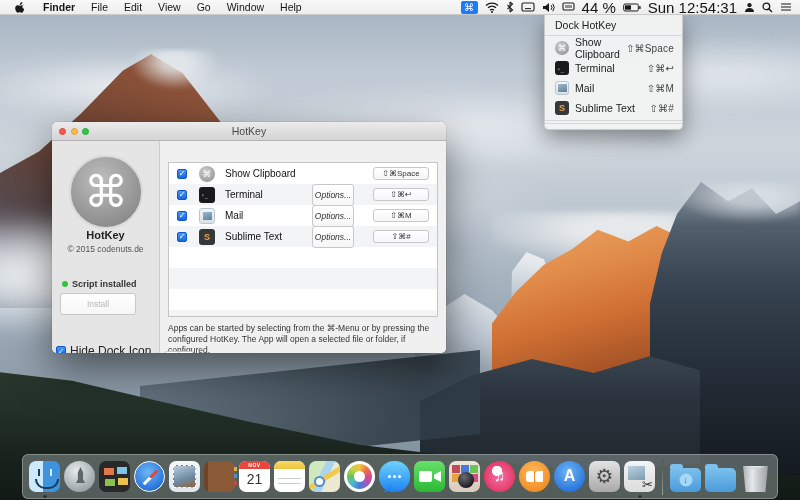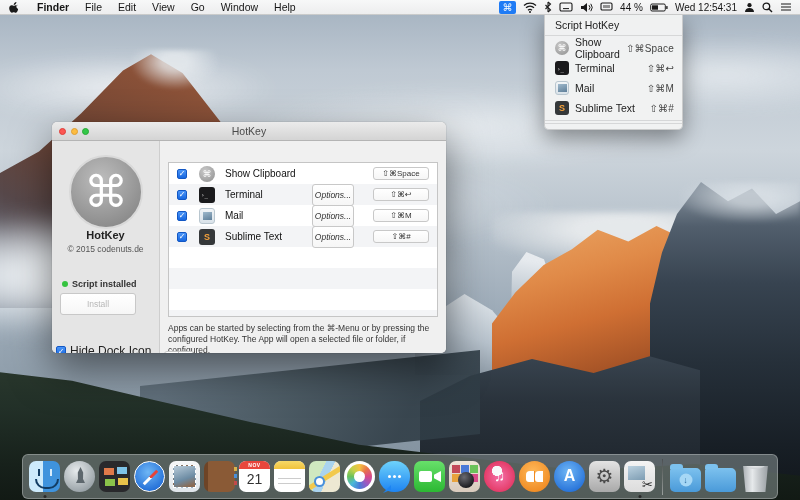--- a/index.html
+++ b/index.html
@@ -46,29 +46,29 @@
     background:linear-gradient(115deg,#5b6a76 10%,#47565f 40%,#303d46 75%);
     clip-path:polygon(0 30%,100% 0,100% 70%,0 100%); opacity:.9; }
   .forest { position:absolute; left:-10px; top:352px; width:820px; height:160px;
     background:linear-gradient(180deg,#2c3a2e 0%,#223028 35%,#17211b 70%,#101712 100%);
     clip-path:polygon(0 12%,10% 18%,20% 30%,32% 44%,45% 58%,58% 66%,72% 74%,86% 70%,100% 78%,100% 100%,0 100%); }
 
   
   .menubar { position:absolute; left:0; top:0; width:800px; height:15px;
     background:linear-gradient(180deg,#f7f8f8,#ededee); border-bottom:1px solid rgba(0,0,0,.18);
     display:flex; align-items:center; justify-content:space-between; font-size:10.5px; color:#161616; z-index:40; }
-  .mb-left { display:flex; align-items:center; gap:0; height:100%; padding-left:0; }
+  .mb-left { display:flex; align-items:center; gap:0; height:100%; padding-left:6px; }
   .mb-left .mi { padding:0 8px; height:100%; display:flex; align-items:center; }
   .mb-app { font-weight:bold; }
   .apple-ic { width:11px; height:12px; display:inline-block; margin-right:2px; }
   .mb-right { display:flex; align-items:center; gap:7px; height:100%; padding-right:8px; }
   .st-ic { display:inline-flex; align-items:center; height:100%; }
   .hk-status { background:#1f7bf5; color:#fff; border-radius:2px; width:17px; height:13px;
     display:flex; align-items:center; justify-content:center; font-size:10px; }
-  .mb-batt-txt, .mb-clock { font-size:10px; }
+  .mb-batt-txt, .mb-clock { font-size:15px; }
 
   
   .hkmenu { position:absolute; left:544px; top:14px; width:139px; z-index:39;
     background:rgba(242,243,243,.97); border:1px solid rgba(0,0,0,.16); border-top:none;
     border-radius:0 0 5px 5px; box-shadow:0 8px 22px rgba(0,0,0,.4); padding:2px 0 3px;
     font-size:10.5px; color:#222; }
   .hkmenu .mrow { height:17px; display:flex; align-items:center; padding:0 10px; }
   .hkmenu .marow { height:20px; display:flex; align-items:center; padding:0 8px 0 10px; gap:6px; }
   .hkmenu .msep { height:1px; background:#d6d7d8; margin:2px 0; }
   .hkmenu .msc { margin-left:auto; color:#444; font-size:10px; letter-spacing:.2px; }
@@ -279,21 +279,21 @@
         </svg>
     </span>
     <span class="mb-batt-txt">44 %</span>
     <span class="st-ic">
       <svg class="svgic" width="18" height="9" viewBox="0 0 18 9">
           <rect x="0.7" y="1" width="14.6" height="7" rx="1.4" fill="none" stroke="#1a1a1a" stroke-width="1"></rect>
           <rect x="2" y="2.3" width="6" height="4.4" fill="#1a1a1a"></rect>
           <rect x="16.2" y="3" width="1.4" height="3" rx="0.6" fill="#1a1a1a"></rect>
         </svg>
     </span>
-    <span class="mb-clock">Wed 12:54:31</span>
+    <span class="mb-clock">Sun 12:54:31</span>
     <span class="st-ic">
       <svg class="svgic" width="11" height="11" viewBox="0 0 11 11">
           <circle cx="5.5" cy="3.2" r="2.1" fill="#1a1a1a"></circle>
           <path fill="#1a1a1a" d="M1 10c0-2.6 2-4 4.5-4S10 7.4 10 10z"></path>
         </svg>
     </span>
     <span class="st-ic">
       <svg class="svgic" width="11" height="11" viewBox="0 0 11 11">
           <circle cx="4.4" cy="4.4" r="3.3" fill="none" stroke="#1a1a1a" stroke-width="1.3"></circle>
           <path stroke="#1a1a1a" stroke-width="1.4" d="M7 7l3 3"></path>
@@ -304,21 +304,21 @@
           <g stroke="#1a1a1a" stroke-width="1.2">
             <path d="M1 2h10M1 5h10M1 8h10"></path>
           </g>
         </svg>
     </span>
   </div>
 </div>
 
 <div class="hkmenu">
   <div class="mrow">
-    <span>Script HotKey</span>
+    <span>Dock HotKey</span>
   </div>
   <div class="msep"></div>
   <div class="marow">
     <span class="aic aic-cmd">⌘</span>
     <span>Show Clipboard</span>
     <span class="msc">⇧⌘Space</span>
   </div>
   <div class="marow">
     <span class="aic aic-term">›_</span>
     <span>Terminal</span>

